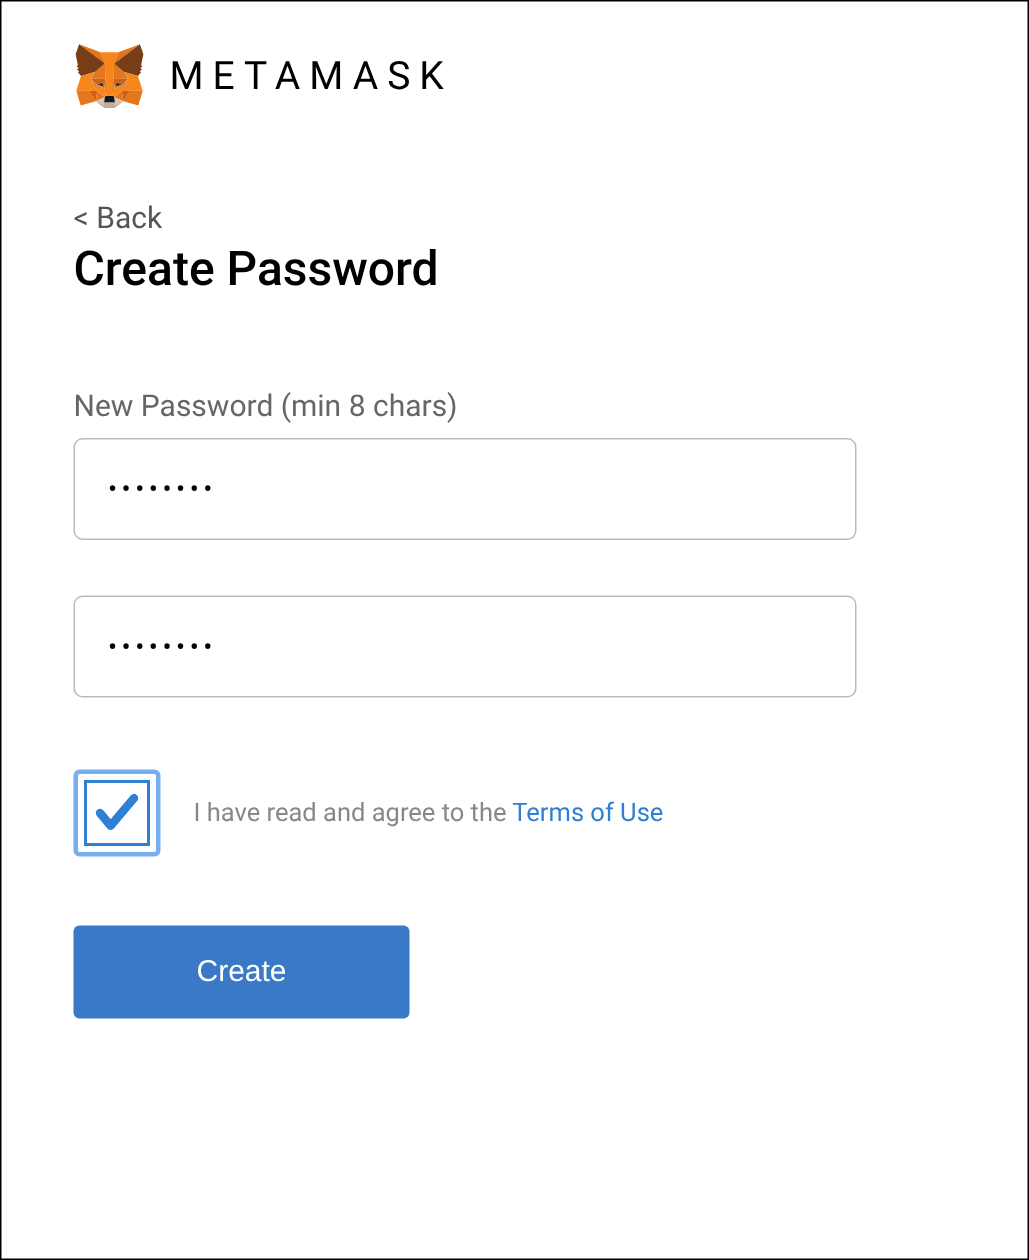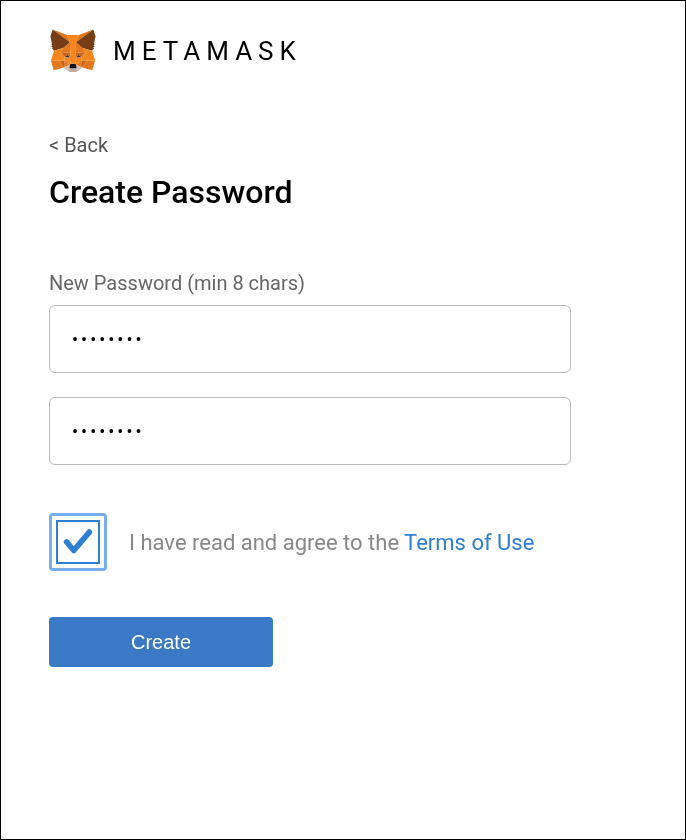--- a/index.html
+++ b/index.html
@@ -31,32 +31,32 @@
     }
     .brand {
       font-size: 26px;
       font-weight: 400;
       letter-spacing: 6px;
       color: #000;
     }
     .back-link {
       font-size: 20px;
       color: #555;
-      margin-bottom: 16px;
+      margin-bottom: 3px;
       cursor: pointer;
       display: inline-block;
     }
     .title {
       font-size: 32px;
       font-weight: 500;
       color: #000;
       margin-bottom: 60px;
     }
     .field-group {
-      margin-bottom: 24px;
+      margin-bottom: 37px;
     }
     .label {
       font-size: 20px;
       color: #666;
       margin-bottom: 10px;
       display: block;
     }
     .input {
       width: 522px;
       height: 68px;
@@ -89,30 +89,30 @@
     }
     .checkbox-inner {
       width: 100%;
       height: 100%;
       border: 2px solid #2f7fd6;
       display: flex;
       align-items: center;
       justify-content: center;
     }
     .agree-text {
-      font-size: 22px;
+      font-size: 17px;
       color: #888;
     }
     .terms-link {
       color: #2f7fd6;
       cursor: pointer;
     }
     .create-btn {
       width: 224px;
-      height: 50px;
+      height: 62px;
       background: #3a79c5;
       color: #fff;
       font-size: 20px;
       border: none;
       border-radius: 4px;
       cursor: pointer;
       display: flex;
       align-items: center;
       justify-content: center;
     }

